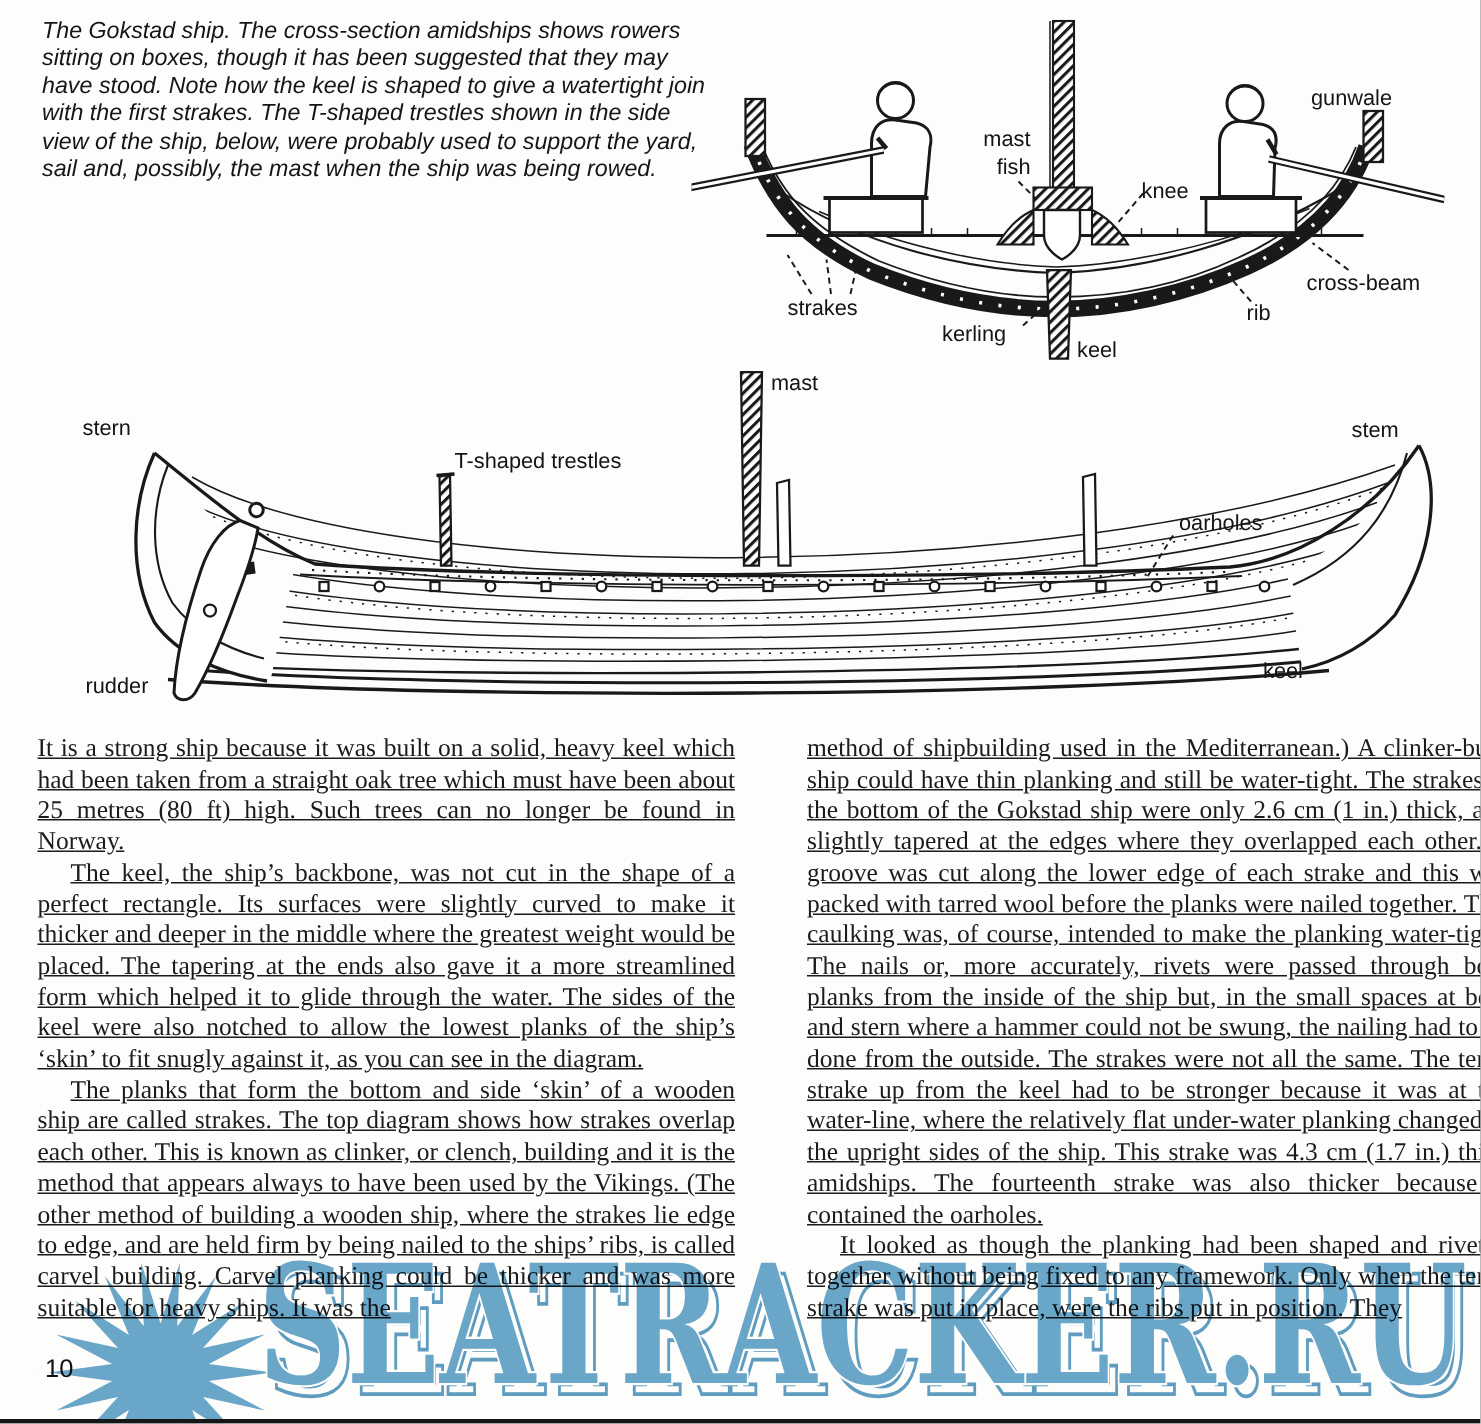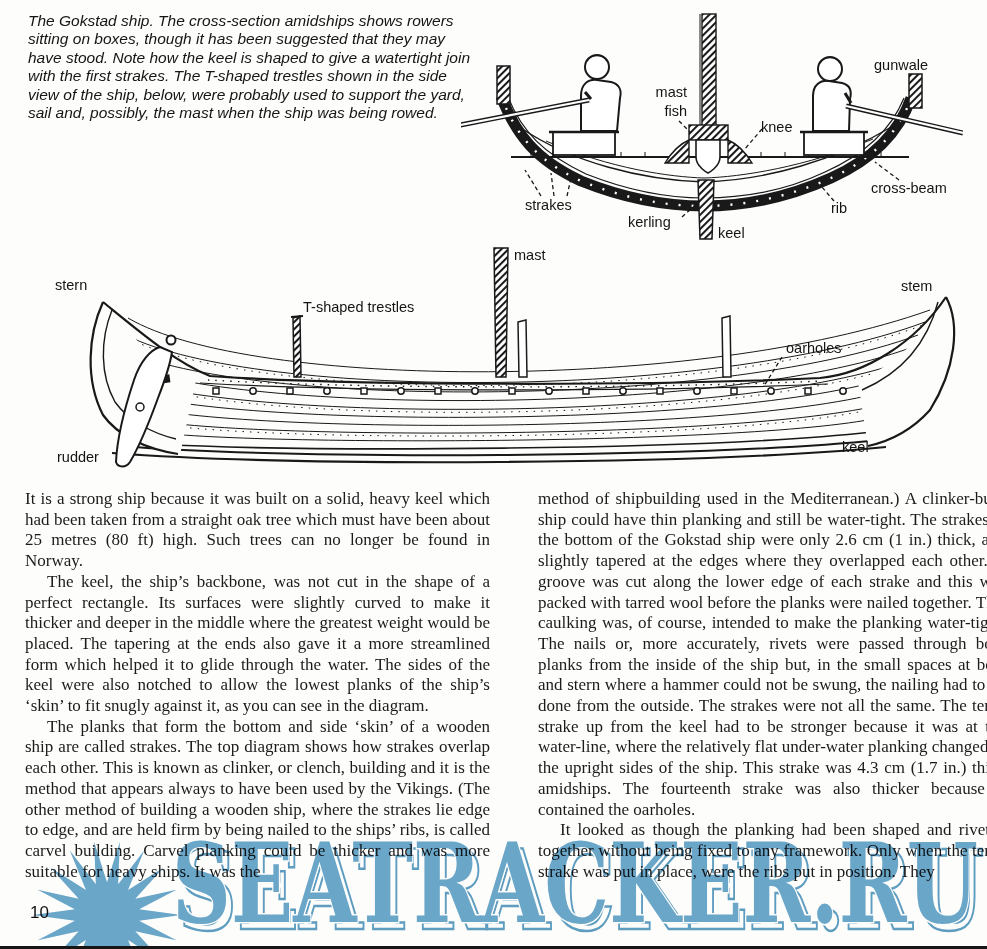--- a/index.html
+++ b/index.html
@@ -6,21 +6,21 @@
   #page{position:relative;width:987px;height:949px;background:#fdfdfc;overflow:hidden;
         font-family:"Liberation Serif",serif;color:#1b1b1b;}
   
   #caption{position:absolute;left:28px;top:12px;width:452px;
            font-family:"Liberation Sans",sans-serif;font-style:italic;
            font-size:15.5px;line-height:18.4px;color:#151515;}
   
   .fig{position:absolute;}
   .fig svg text{font-family:"Liberation Sans",sans-serif;font-size:14.5px;fill:#141414;font-style:normal;}
   
-  .col{position:absolute;top:489px;}
+  .col{position:absolute;top:489px;text-decoration:underline;}
   #col-left{left:25px;width:465px;}
   #col-right{left:538px;width:468px;}
   .col p{margin:0;text-align:justify;font-size:17px;line-height:20.7px;}
   .col p.indent{text-indent:22px;}
   
   #pagenum{position:absolute;left:30px;top:903px;font-family:"Liberation Sans",sans-serif;
            font-size:17px;color:#111;}
   
   #watermark{position:absolute;left:0;top:810px;width:987px;height:139px;
              mix-blend-mode:multiply;opacity:.9;pointer-events:none;}

